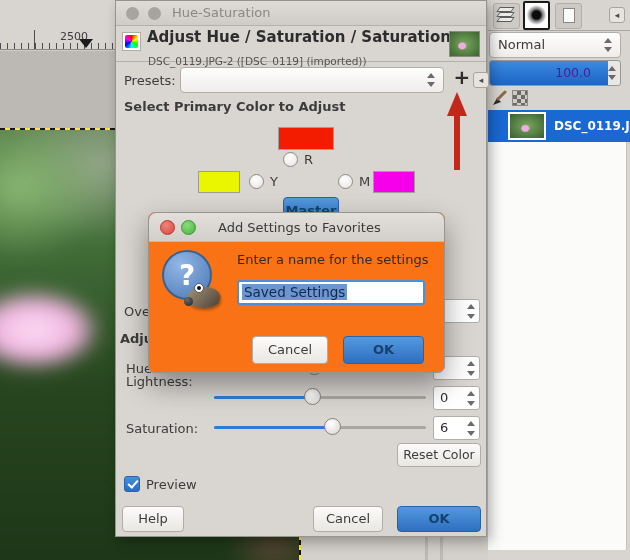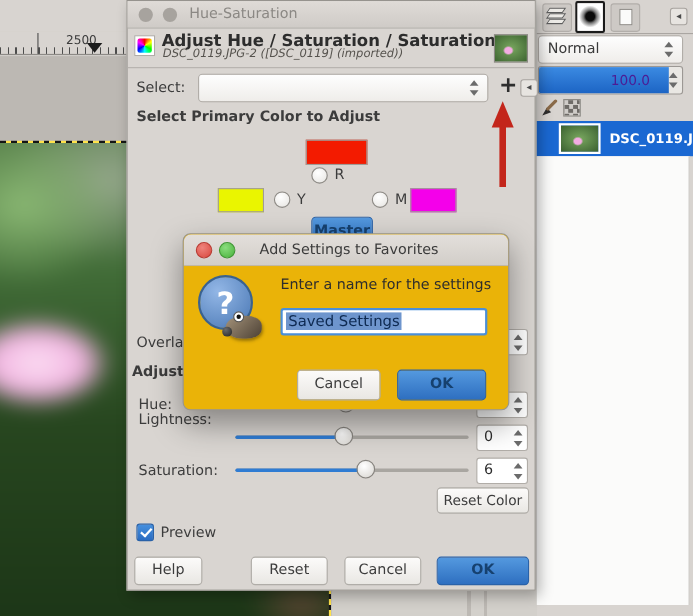--- a/index.html
+++ b/index.html
@@ -118,21 +118,21 @@
         background:linear-gradient(#dfdbd7,#cfcbc7); border-bottom:1px solid #b4b1ac; }
   .wbtn { position:absolute; top:6px; width:13px; height:13px; border-radius:50%; background:#a7a39e; }
   .md-title { position:absolute; left:56px; top:4px; color:#8b8884; }
   .md-header { position:absolute; left:0; top:26px; width:100%; height:35px;
         border-bottom:1px solid #b4b1ac; }
   .hs-icon { position:absolute; left:6px; top:5px; width:19px; height:19px;
         border:1px solid #b0aca7; background:#fff; }
   .hs-icon i { position:absolute; left:2px; top:2px; right:2px; bottom:2px; display:block;
         background:conic-gradient(#f00,#ff0,#0f0,#0ff,#00f,#f0f,#f00); border-radius:2px; }
   .md-h-title { position:absolute; left:31px; top:1px; font-size:15px; font-weight:bold; color:#2d2d2d; }
-  .md-h-sub { position:absolute; left:32px; top:16px; font-size:10.5px; color:#56534e;font-style:italic; }
+  .md-h-sub { position:absolute; left:32px; top:28px; font-size:10.5px; color:#56534e; }
   .md-thumb { position:absolute; right:6px; top:4px; width:31px; height:26px; border:1px solid #8d8a85;
         background:
           radial-gradient(7px 6px at 42% 58%, #f3ace2 0 45%, rgba(243,172,226,0) 70%),
           radial-gradient(#79a75f,#3c6430); }
   .lbl { position:absolute; color:#3c3c3c; }
   .bold { font-weight:bold; }
   .swatch { position:absolute; border:1px solid #a09c97; }
   .radio { position:absolute; width:15px; height:15px; border-radius:50%;
         border:1px solid #8e8b86; background:radial-gradient(circle at 40% 32%,#fff,#e6e4e0); }
   .checkbox { position:absolute; width:16px; height:16px; border-radius:3px;
@@ -141,21 +141,21 @@
         border-left:2px solid #fff; border-bottom:2px solid #fff; transform:rotate(-48deg); }
 
   
   .red-arrow { left:440px; top:92px; width:36px; height:80px; z-index:4; }
   .red-arrow .head { position:absolute; left:7px; top:0; width:0; height:0;
         border-left:10px solid transparent; border-right:10px solid transparent;
         border-bottom:24px solid #c3261b; }
   .red-arrow .shaft { position:absolute; left:14px; top:22px; width:6px; height:56px; background:#c3261b; }
 
   
-  .fd { left:166px; top:212px; width:297px; height:161px; background:#eab308;
+  .fd { left:148px; top:212px; width:297px; height:161px; background:#f97316;
         border:1px solid #98958f; border-radius:7px; box-shadow:0 12px 28px rgba(0,0,0,.38);
         z-index:5; }
   .fd-titlebar { position:absolute; left:0; top:0; width:100%; height:29px;
         background:linear-gradient(#e3dfdb,#d2cec9); border-bottom:1px solid #bdb9b4;
         border-radius:7px 7px 0 0; }
   .fd-btn { position:absolute; top:7px; width:15px; height:15px; border-radius:50%; }
   .fd-btn.red { left:11px; background:radial-gradient(circle at 38% 32%,#ef837c,#d8473d); border:1px solid #b83a32; }
   .fd-btn.green { left:32px; background:radial-gradient(circle at 38% 32%,#8add7e,#47b13a); border:1px solid #3f9634; }
   .fd-title { position:absolute; left:69px; top:7px; color:#3b3b3b; }
   .q-circle { position:absolute; left:13px; top:37px; width:50px; height:50px; border-radius:50%;
@@ -251,21 +251,21 @@
   </div>
   <div class="md-header">
     <div class="hs-icon">
         <i></i>
       </div>
     <span class="md-h-title">Adjust Hue / Saturation / Saturation</span>
     <span class="md-h-sub">DSC_0119.JPG-2 ([DSC_0119] (imported))</span>
     <div class="md-thumb"></div>
   </div>
 
-  <span class="lbl" style="left:8px; top:72px;">Select:</span>
+  <span class="lbl" style="left:8px; top:72px;">Presets:</span>
   <div class="combo" style="left:64px; top:66px; width:264px; height:26px;">
     <span class="updown">
         <i class="tri-up"></i>
         <i class="tri-dn"></i>
       </span>
   </div>
   <div class="abs" style="left:334px; top:64px; width:24px; height:26px; font-size:20px; font-weight:bold; text-align:center; color:#2d2d2d;">
     <span>+</span>
   </div>
   <div class="sq-menu-btn" style="left:357px; top:71px;">
@@ -343,21 +343,20 @@
         <i class="tri-dn"></i>
       </span>
   </div>
 
   <div class="btn" style="left:281px; top:442px; width:84px; height:24px; line-height:22px; font-size:12.5px;">Reset Color</div>
 
   <div class="checkbox" style="left:8px; top:475px;"></div>
   <span class="lbl" style="left:30px; top:476px;">Preview</span>
 
   <div class="btn" style="left:6px; top:505px; width:62px; height:26px; line-height:24px;">Help</div>
-  <div class="btn" style="left:112px; top:505px; width:70px; height:26px; line-height:24px;">Reset</div>
   <div class="btn" style="left:197px; top:505px; width:70px; height:26px; line-height:24px;">Cancel</div>
   <div class="btn btn-primary" style="left:281px; top:505px; width:84px; height:26px; line-height:24px;">OK</div>
 </div>
 
 <div class="abs red-arrow">
   <div class="head"></div>
     <div class="shaft"></div>
 </div>
 
 <div class="abs fd">

